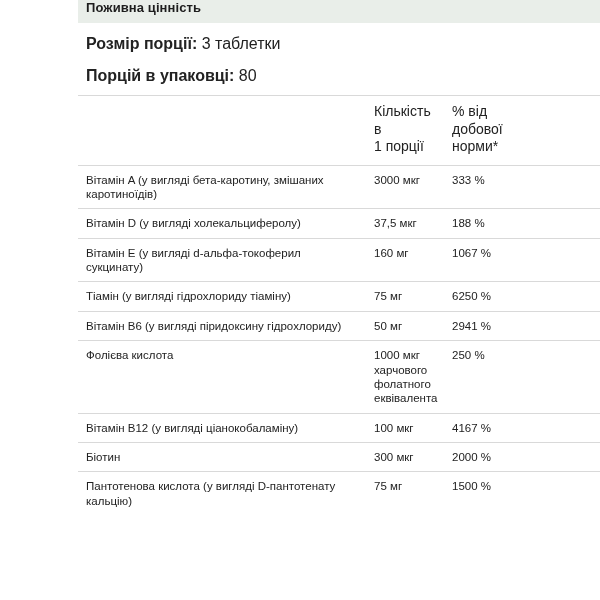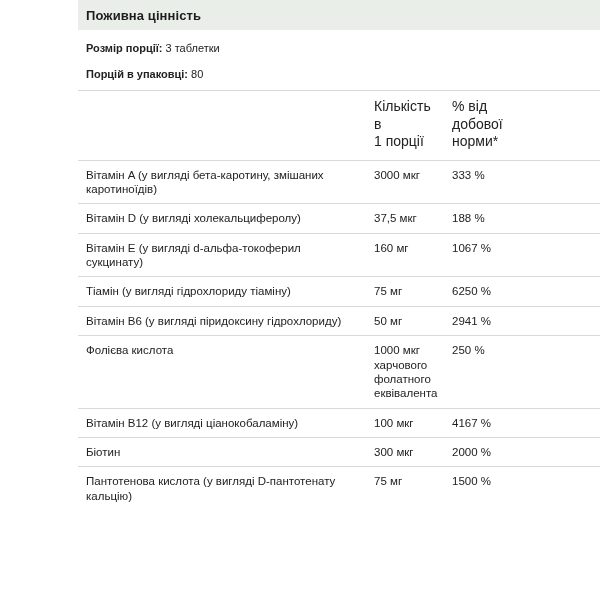--- a/index.html
+++ b/index.html
@@ -27,36 +27,36 @@
   .panel {
     position: absolute;
     left: 78px;
     top: 0;
     width: 522px;
     height: 600px;
     background: #ffffff;
   }
   .header-band {
     background: #e9eee9;
-    height: 30px;
+    height: 23px;
     padding: 0 0 0 8px;
     display: flex;
-    align-items: center;
+    align-items: flex-start;
   }
   .header-title {
     font-size: 13px;
     font-weight: bold;
     color: #1d1d1d;
     letter-spacing: 0.1px;
   }
   .serving-lines {
     padding: 8px 8px 0 8px;
   }
   .serving-row {
-    font-size: 11px;
+    font-size: 16px;
     color: #222;
     padding: 4px 0 10px 0;
   }
   .serving-row .lbl { font-weight: bold; }
   .serving-row .val { font-weight: normal; }
 
   table.nutri {
     width: 100%;
     border-collapse: collapse;
     table-layout: fixed;

